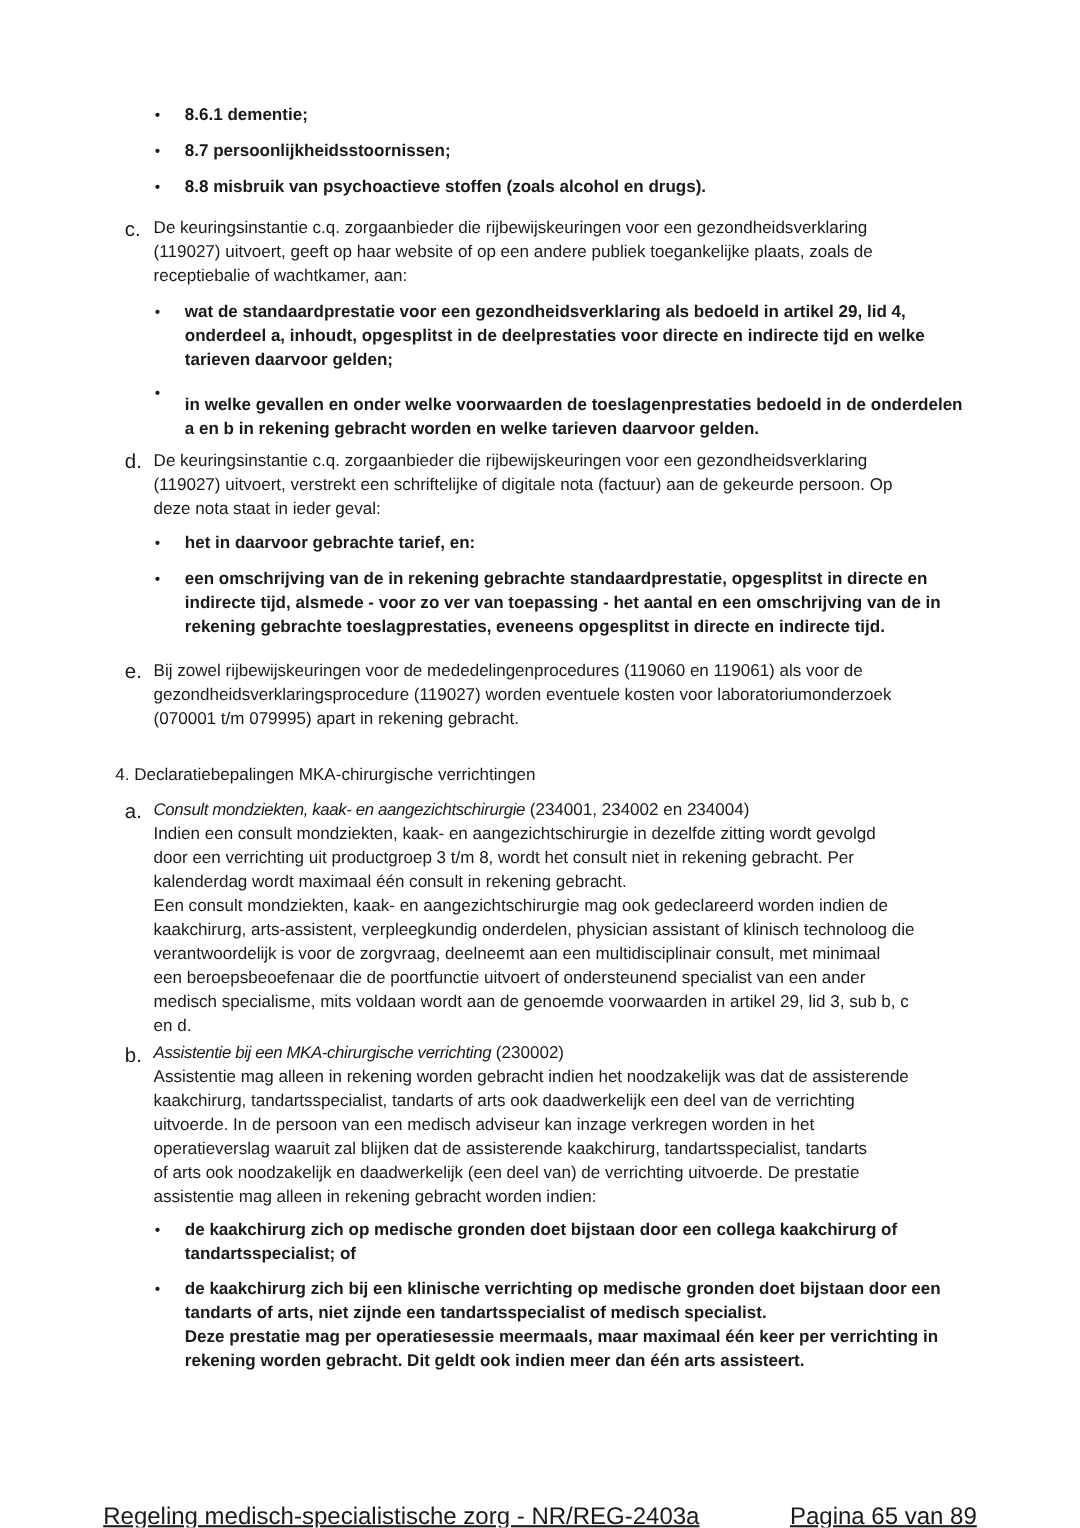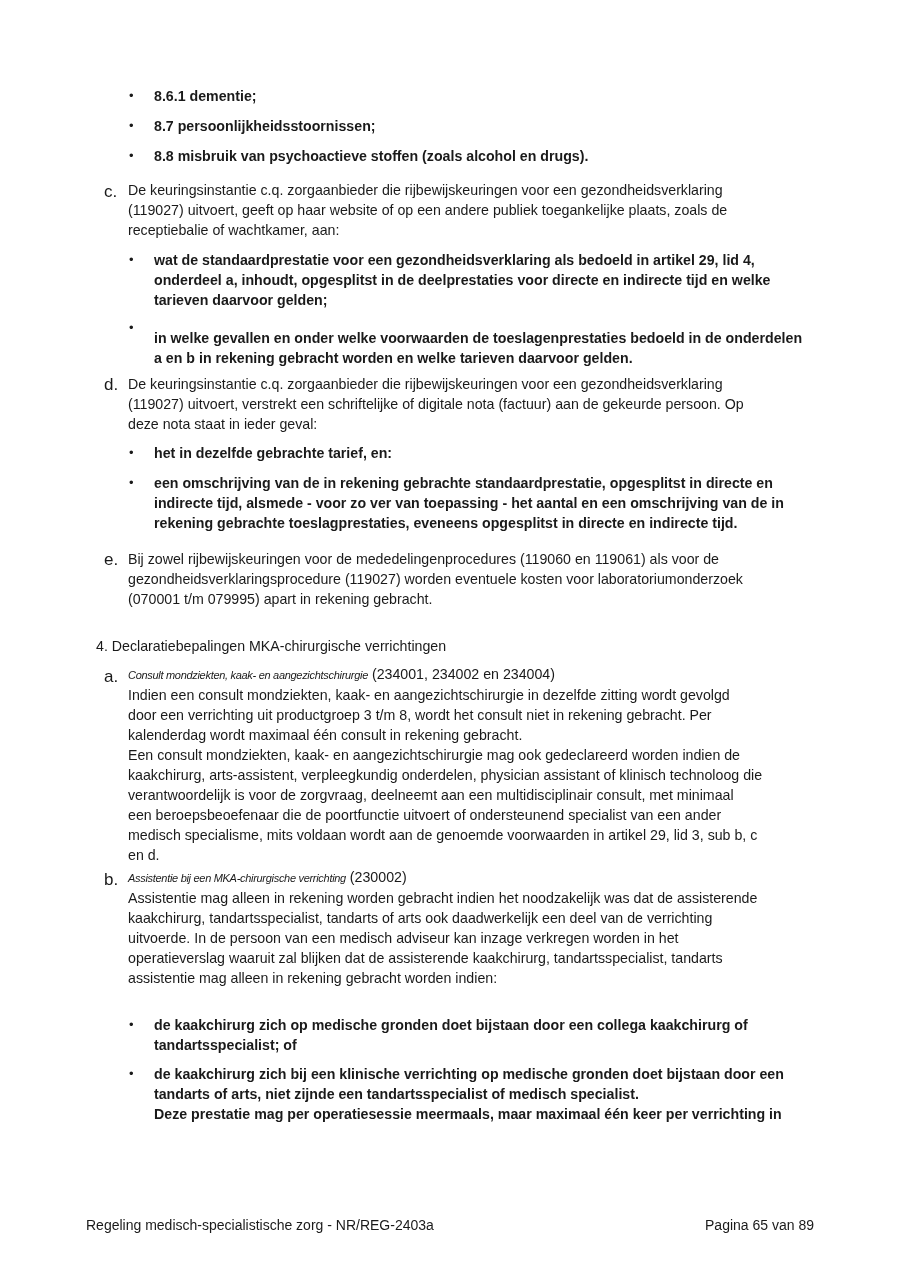--- a/index.html
+++ b/index.html
@@ -6,23 +6,23 @@
   body {
     width: 900px; height: 1273px; position: relative; overflow: hidden;
     font-family: "Liberation Sans", "DejaVu Sans", sans-serif;
     color: #1a1a1a; font-size: 14.2px; line-height: 20px;
   }
   .abs { position: absolute; }
   .bul { position: absolute; left: 129px; width: 10px; font-size: 13px; }
   .bt { position: absolute; left: 154px; width: 660px; font-weight: bold; }
   .lt { position: absolute; left: 104px; font-size: 17px; }
   .pt { position: absolute; left: 128px; width: 690px; }
-  .em { font-style: italic; font-size: 11px; letter-spacing: -0.3px; }
+  .em { font-style: italic; font-size: 14px; letter-spacing: -0.3px; }
   .line { display: block; white-space: nowrap; }
-  .footer { position: absolute; top: 1215px; font-size: 14px; }
+  .footer { position: absolute; top: 1254px; font-size: 20px; text-decoration: underline; }
 </style>
 </head>
 <body>
 
 <div>
   <span class="bul" style="top:86px">•</span>
   <span class="bt" style="top:86px">8.6.1 dementie;</span>
   <span class="bul" style="top:116px">•</span>
   <span class="bt" style="top:116px">8.7 persoonlijkheidsstoornissen;</span>
   <span class="bul" style="top:146px">•</span>
@@ -51,21 +51,21 @@
 
 <div>
   <span class="lt" style="top:375px">d.</span>
   <div class="pt" style="top:374px">
     <span class="line">De keuringsinstantie c.q. zorgaanbieder die rijbewijskeuringen voor een gezondheidsverklaring</span>
     <span class="line">(119027) uitvoert, verstrekt een schriftelijke of digitale nota (factuur) aan de gekeurde persoon. Op</span>
     <span class="line">deze nota staat in ieder geval:</span>
   </div>
   <span class="bul" style="top:443px">•</span>
   <div class="bt" style="top:443px">
-    <span class="line">het in dezelfde gebrachte tarief, en:</span>
+    <span class="line">het in daarvoor gebrachte tarief, en:</span>
   </div>
   <span class="bul" style="top:473px">•</span>
   <div class="bt" style="top:473px">
     <span class="line">een omschrijving van de in rekening gebrachte standaardprestatie, opgesplitst in directe en</span>
     <span class="line">indirecte tijd, alsmede - voor zo ver van toepassing - het aantal en een omschrijving van de in</span>
     <span class="line">rekening gebrachte toeslagprestaties, eveneens opgesplitst in directe en indirecte tijd.</span>
   </div>
 </div>
 
 <div>
@@ -96,29 +96,31 @@
 </div>
 
 <div>
   <span class="lt" style="top:870px">b.</span>
   <div class="pt" style="top:867px">
     <span class="line"><span class="em">Assistentie bij een MKA-chirurgische verrichting</span><span> (230002)</span></span>
     <span class="line">Assistentie mag alleen in rekening worden gebracht indien het noodzakelijk was dat de assisterende</span>
     <span class="line">kaakchirurg, tandartsspecialist, tandarts of arts ook daadwerkelijk een deel van de verrichting</span>
     <span class="line">uitvoerde. In de persoon van een medisch adviseur kan inzage verkregen worden in het</span>
     <span class="line">operatieverslag waaruit zal blijken dat de assisterende kaakchirurg, tandartsspecialist, tandarts</span>
+    <span class="line">of arts ook noodzakelijk en daadwerkelijk (een deel van) de verrichting uitvoerde. De prestatie</span>
     <span class="line">assistentie mag alleen in rekening gebracht worden indien:</span>
   </div>
   <span class="bul" style="top:1015px">•</span>
   <div class="bt" style="top:1015px">
     <span class="line">de kaakchirurg zich op medische gronden doet bijstaan door een collega kaakchirurg of</span>
     <span class="line">tandartsspecialist; of</span>
   </div>
   <span class="bul" style="top:1064px">•</span>
   <div class="bt" style="top:1064px">
     <span class="line">de kaakchirurg zich bij een klinische verrichting op medische gronden doet bijstaan door een</span>
     <span class="line">tandarts of arts, niet zijnde een tandartsspecialist of medisch specialist.</span>
     <span class="line">Deze prestatie mag per operatiesessie meermaals, maar maximaal één keer per verrichting in</span>
+    <span class="line">rekening worden gebracht. Dit geldt ook indien meer dan één arts assisteert.</span>
   </div>
 </div>
 
 <span class="footer" style="left:86px;">Regeling medisch-specialistische zorg - NR/REG-2403a</span>
 <span class="footer" style="right:86px;">Pagina 65 van 89</span>
 
 </body></html>

